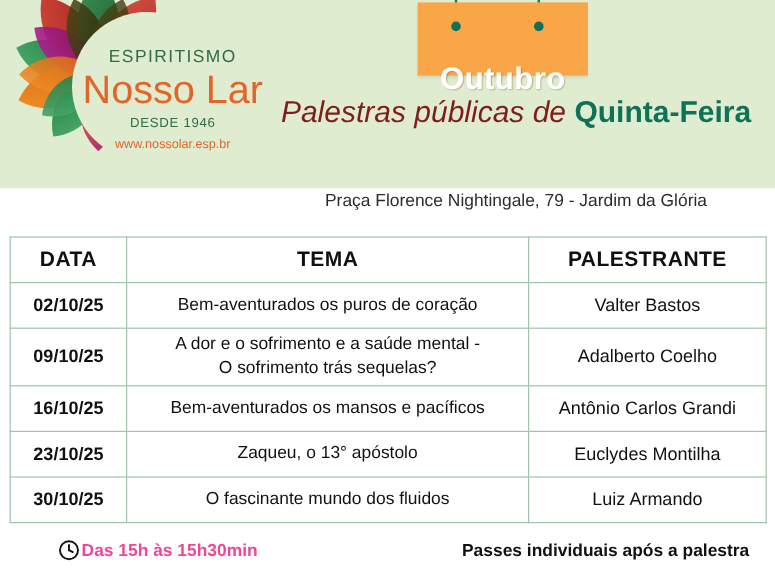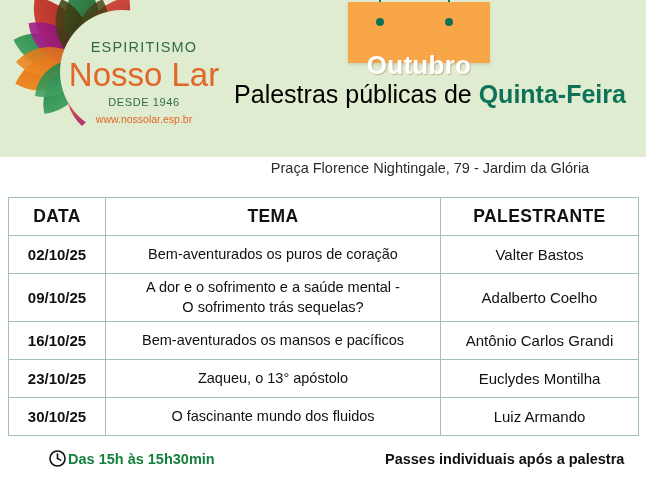--- a/index.html
+++ b/index.html
@@ -85,21 +85,21 @@
   
   .title-line {
     position: absolute;
     left: 222px; top: 80px;
     width: 416px;
     text-align: center;
     font-size: 25px;
     color: #1f7a5f;
     white-space: nowrap;
   }
-  .title-light { font-weight: normal; color: #000000; }
+  .title-light { font-weight: normal; color: #7f1d1d; font-style: italic; }
   .title-bold  { font-weight: bold; color: #0d7257; }
 
   .address-line {
     position: absolute;
     left: 222px; top: 152px;
     width: 416px;
     text-align: center;
     font-size: 14.5px;
     color: #2c2c2c;
     white-space: nowrap;
@@ -162,21 +162,21 @@
     align-items: center;
   }
   .clock-icon {
     width: 19px; height: 19px;
     margin-right: 1px;
     flex: none;
   }
   .footer-text {
     font-size: 14.5px;
     font-weight: bold;
-    color: #15803d;
+    color: #ec4899;
     white-space: nowrap;
   }
   .footer-right {
     position: absolute;
     left: 385px; top: 11px;
     font-size: 14.5px;
     font-weight: bold;
     color: #111111;
     white-space: nowrap;
   }

